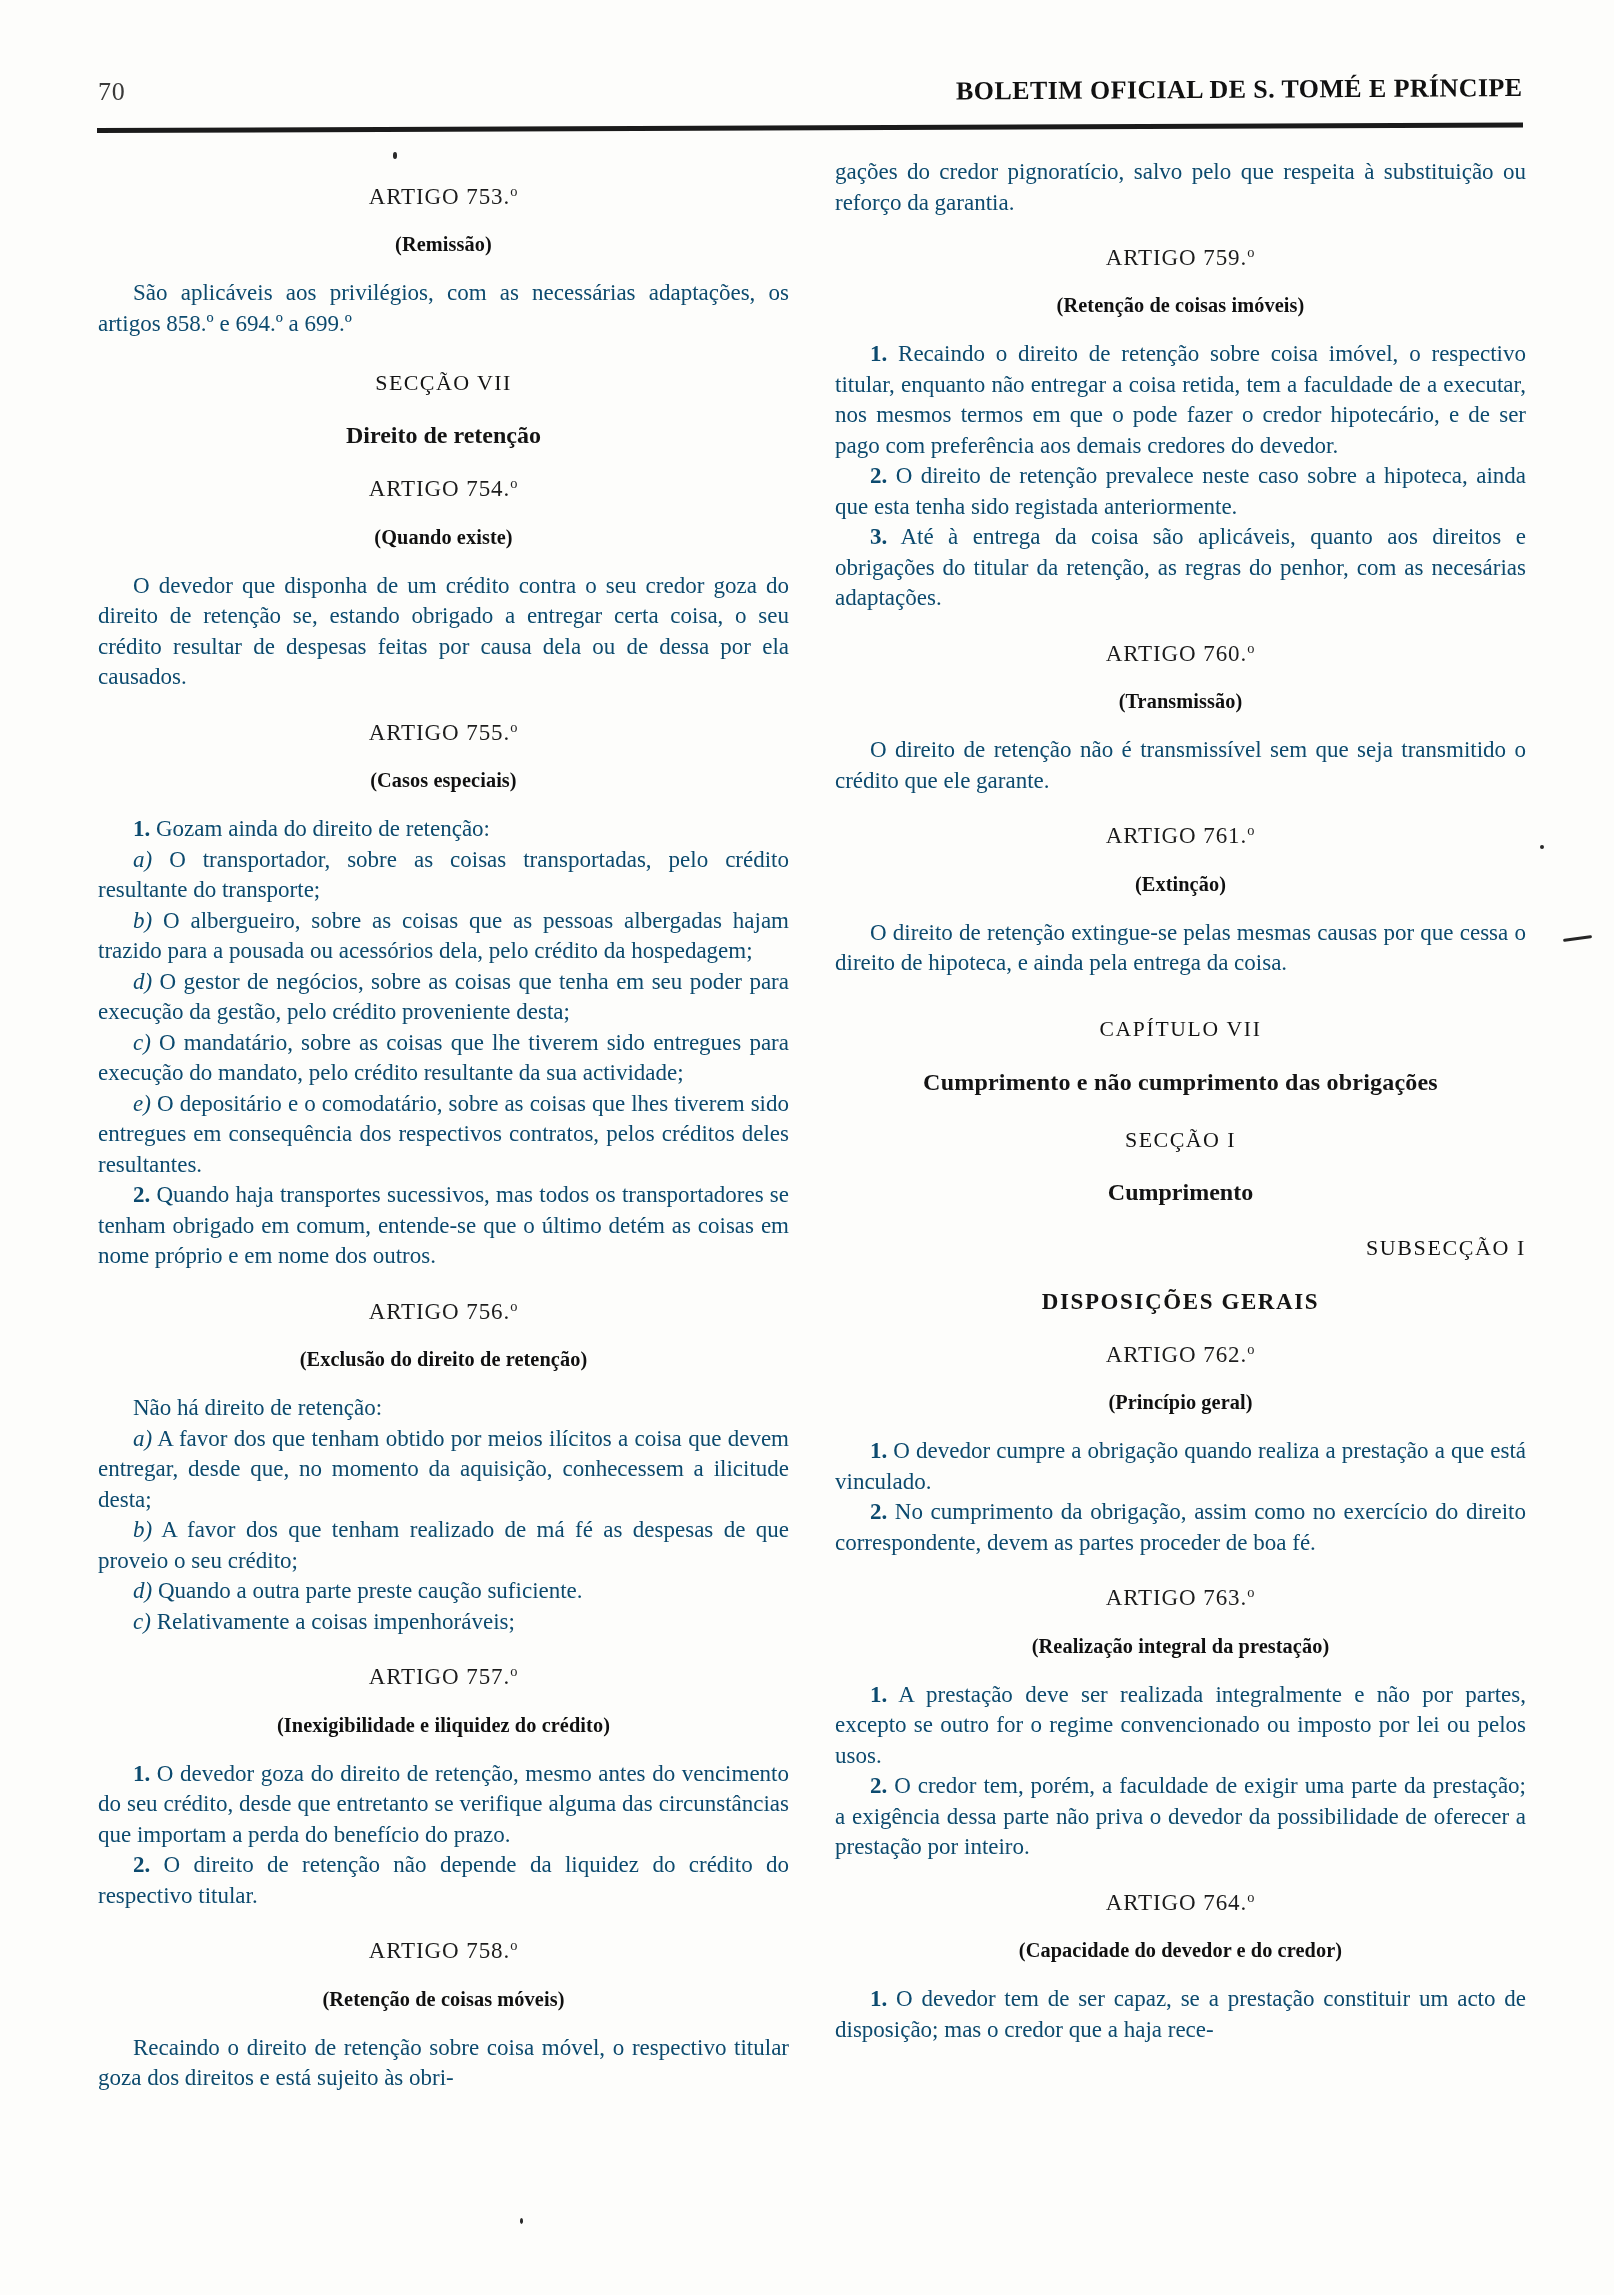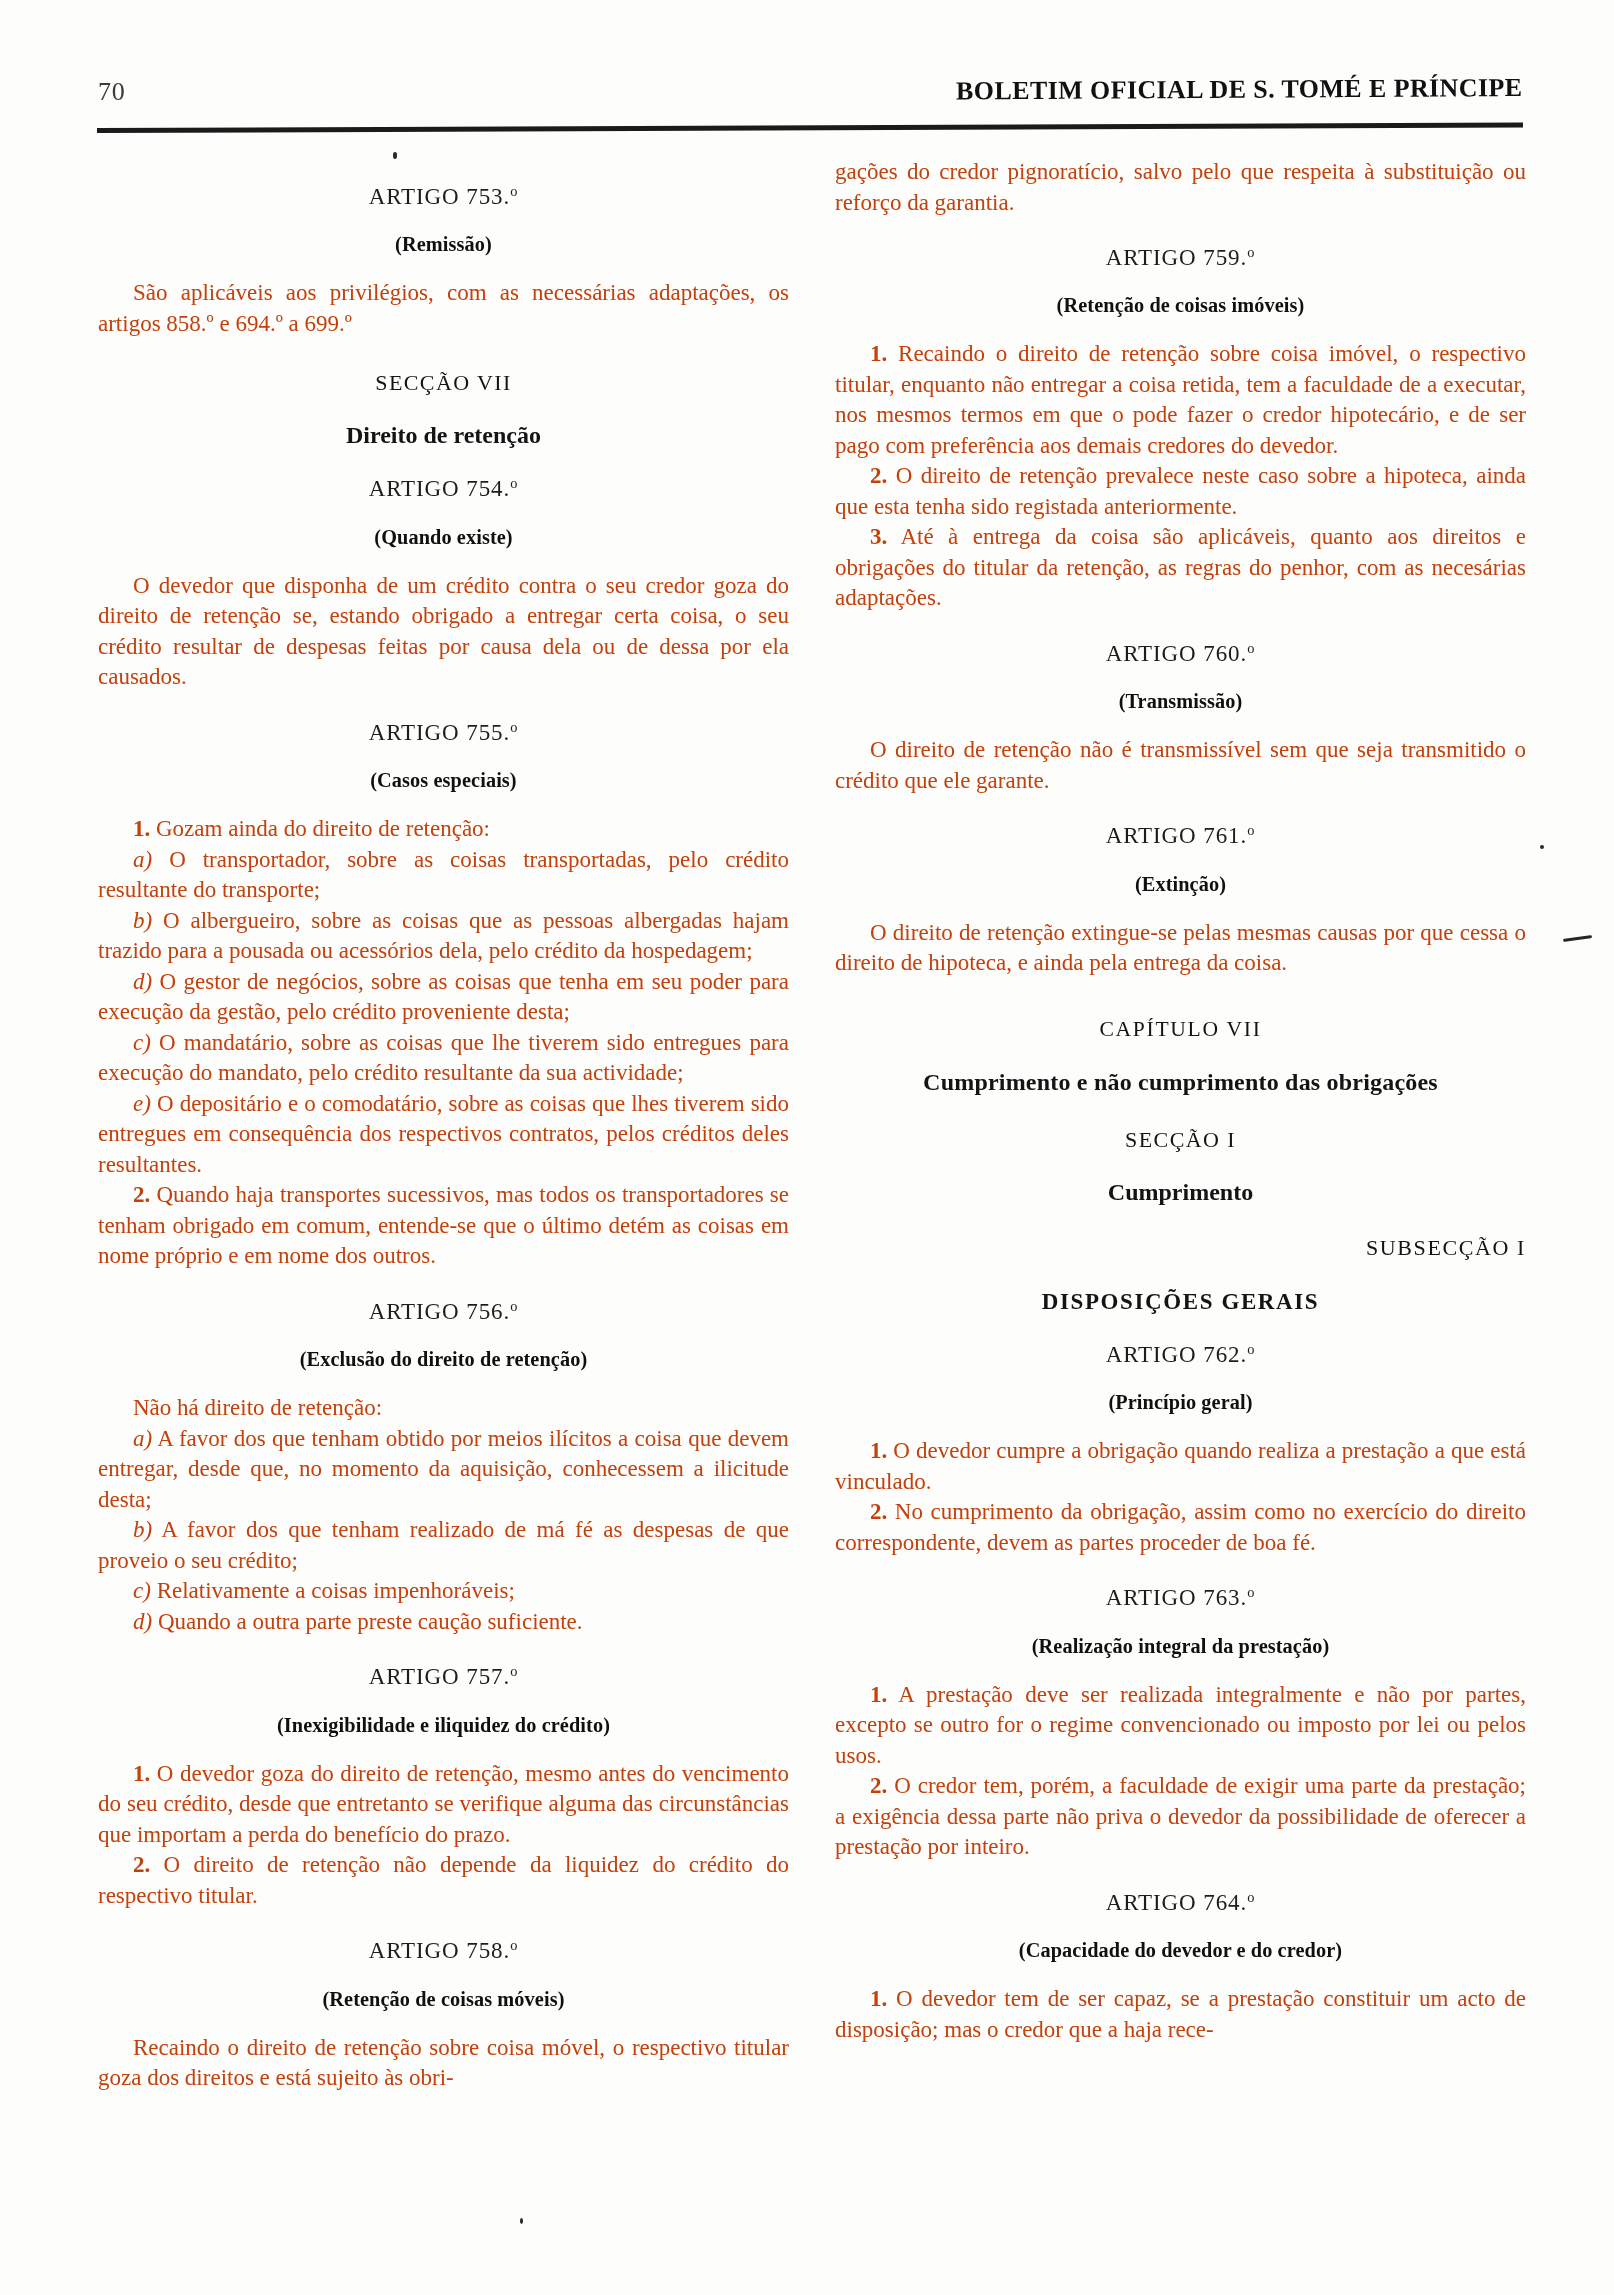--- a/index.html
+++ b/index.html
@@ -128,21 +128,21 @@
     margin: 27.5px 0 0 0;
   }
   p.body {
     margin: 22px 0 0 0;
     font-size: 23px;
     line-height: 30.5px;
     text-align: justify;
     text-indent: 35px;
     text-justify: inter-word;
     hyphens: none;
-    color: #c2410c;
+    color: #0c4a6e;
   }
   p.body.tight {
     margin-top: 0;
   }
   p.body .num {
     font-weight: bold;
   }
   p.body .alpha {
     font-style: italic;
   }
@@ -205,22 +205,22 @@
       <p class="body tight"><span class="alpha">c)</span><span> O mandatário, sobre as coisas que lhe tiverem sido entregues para execução do mandato, pelo crédito resultante da sua actividade;</span></p>
       <p class="body tight"><span class="alpha">e)</span><span> O depositário e o comodatário, sobre as coisas que lhes tiverem sido entregues em consequência dos respectivos contratos, pelos créditos deles resultantes.</span></p>
       <p class="body tight"><span class="num">2.</span><span> Quando haja transportes sucessivos, mas todos os transportadores se tenham obrigado em comum, entende-se que o último detém as coisas em nome próprio e em nome dos outros.</span></p>
 
       <div class="art-num"><span>ARTIGO 756.</span><span class="ord">o</span></div>
       <div class="epigraph">(Exclusão do direito de retenção)</div>
 
       <p class="body">Não há direito de retenção:</p>
       <p class="body tight"><span class="alpha">a)</span><span> A favor dos que tenham obtido por meios ilícitos a coisa que devem entregar, desde que, no momento da aquisição, conhecessem a ilicitude desta;</span></p>
       <p class="body tight"><span class="alpha">b)</span><span> A favor dos que tenham realizado de má fé as despesas de que proveio o seu crédito;</span></p>
+      <p class="body tight"><span class="alpha">d)</span><span> Quando a outra parte preste caução suficiente.</span></p>
       <p class="body tight"><span class="alpha">c)</span><span> Relativamente a coisas impenhoráveis;</span></p>
-      <p class="body tight"><span class="alpha">d)</span><span> Quando a outra parte preste caução suficiente.</span></p>
 
       <div class="art-num"><span>ARTIGO 757.</span><span class="ord">o</span></div>
       <div class="epigraph">(Inexigibilidade e iliquidez do crédito)</div>
       <p class="body"><span class="num">1.</span><span> O devedor goza do direito de retenção, mesmo antes do vencimento do seu crédito, desde que entretanto se verifique alguma das circunstâncias que importam a perda do benefício do prazo.</span></p>
       <p class="body tight"><span class="num">2.</span><span> O direito de retenção não depende da liquidez do crédito do respectivo titular.</span></p>
 
       <div class="art-num"><span>ARTIGO 758.</span><span class="ord">o</span></div>
       <div class="epigraph">(Retenção de coisas móveis)</div>
       <p class="body">Recaindo o direito de retenção sobre coisa móvel, o respectivo titular goza dos direitos e está sujeito às obri-</p>
 

